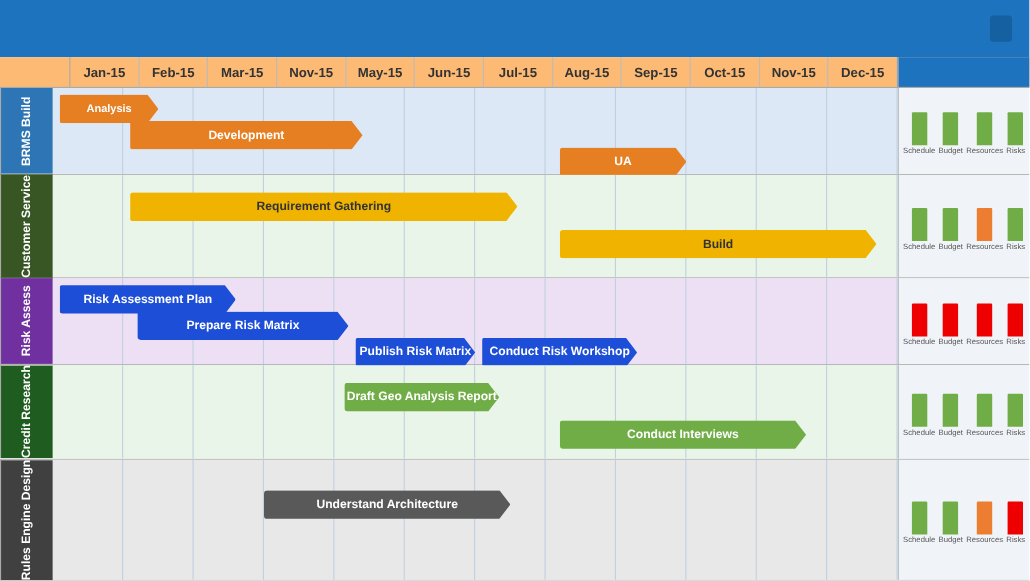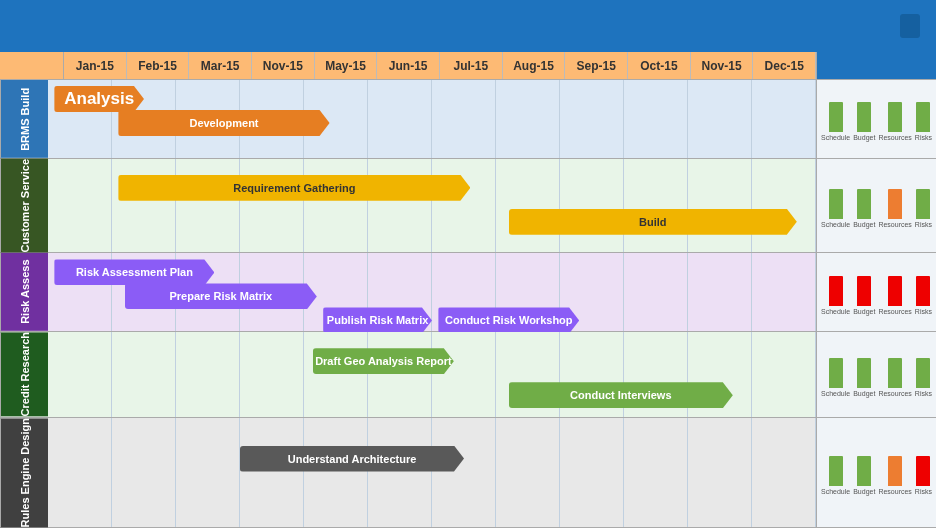--- a/index.html
+++ b/index.html
@@ -31,21 +31,21 @@
     
     .gantt-grid { position: absolute; top: 0; left: 0; width: 100%; height: 100%; display: flex; pointer-events: none; }
     .gantt-grid-line { flex: 1; border-right: 1px solid #c0d0e0; }
 
     .row-health { width: 120px; flex-shrink: 0; background: #f0f4f8; display: flex; flex-direction: column; align-items: center; justify-content: center; border-left: 1px solid #aaa; padding: 4px 2px; }
 
     
     .bar { position: absolute; height: 26px; border-radius: 3px; display: flex; align-items: center; justify-content: center; font-size: 11px; font-weight: bold; color: white; white-space: nowrap; overflow: hidden; clip-path: polygon(0 0, calc(100% - 10px) 0, 100% 50%, calc(100% - 10px) 100%, 0 100%); }
     .bar-orange { background: #e67e22; }
     .bar-yellow { background: #f0b400; color: #333; }
-    .bar-blue { background: #8b5cf6; }
+    .bar-blue { background: #1d4ed8; }
     .bar-green { background: #70ad47; }
     .bar-dark-gray { background: #595959; }
 
     
     .health-bars { display: flex; gap: 3px; align-items: flex-end; height: 45px; }
     .health-bar-group { display: flex; flex-direction: column; align-items: center; }
     .health-bar { width: 14px; border-radius: 1px 1px 0 0; }
     .health-bar-label { font-size: 7px; color: #555; margin-top: 2px; text-align: center; }
     .hb-green { background: #70ad47; }
     .hb-orange { background: #ed7d31; }
@@ -98,23 +98,24 @@
             <div class="gantt-grid-line"></div>
             <div class="gantt-grid-line"></div>
             <div class="gantt-grid-line"></div>
             <div class="gantt-grid-line"></div>
             <div class="gantt-grid-line"></div>
             <div class="gantt-grid-line"></div>
             <div class="gantt-grid-line"></div>
             <div class="gantt-grid-line"></div>
             <div class="gantt-grid-line"></div>
           </div>
-          <div class="bar bar-orange" style="left: 6.4px; width: 89.6px; top: 6px; font-size: 17px;">Analysis</div>
+          <div class="bar bar-orange" style="left: 6.4px; width: 89.6px; top: 6px; font-size: 10px;">Analysis</div>
           <div class="bar bar-orange" style="left: 70.4px; width: 211.2px; top: 30px; font-size: 11px;">Development</div>
           <div class="bar bar-orange" style="left: 288px; width: 128px; top: 54px; font-size: 10px; margin-top: 36px;">QA</div>
+          <div class="bar bar-orange" style="left: 460.8px; width: 115.2px; top: 54px; font-size: 11px;">UA</div>
         </div>
         <div class="row-health">
           <div class="health-bars">
             <div class="health-bar-group">
               <div class="health-bar hb-green" style="height: 30px;"></div>
               <div class="health-bar-label">Schedule</div>
             </div>
             <div class="health-bar-group">
               <div class="health-bar hb-green" style="height: 30px;"></div>
               <div class="health-bar-label">Budget</div>

